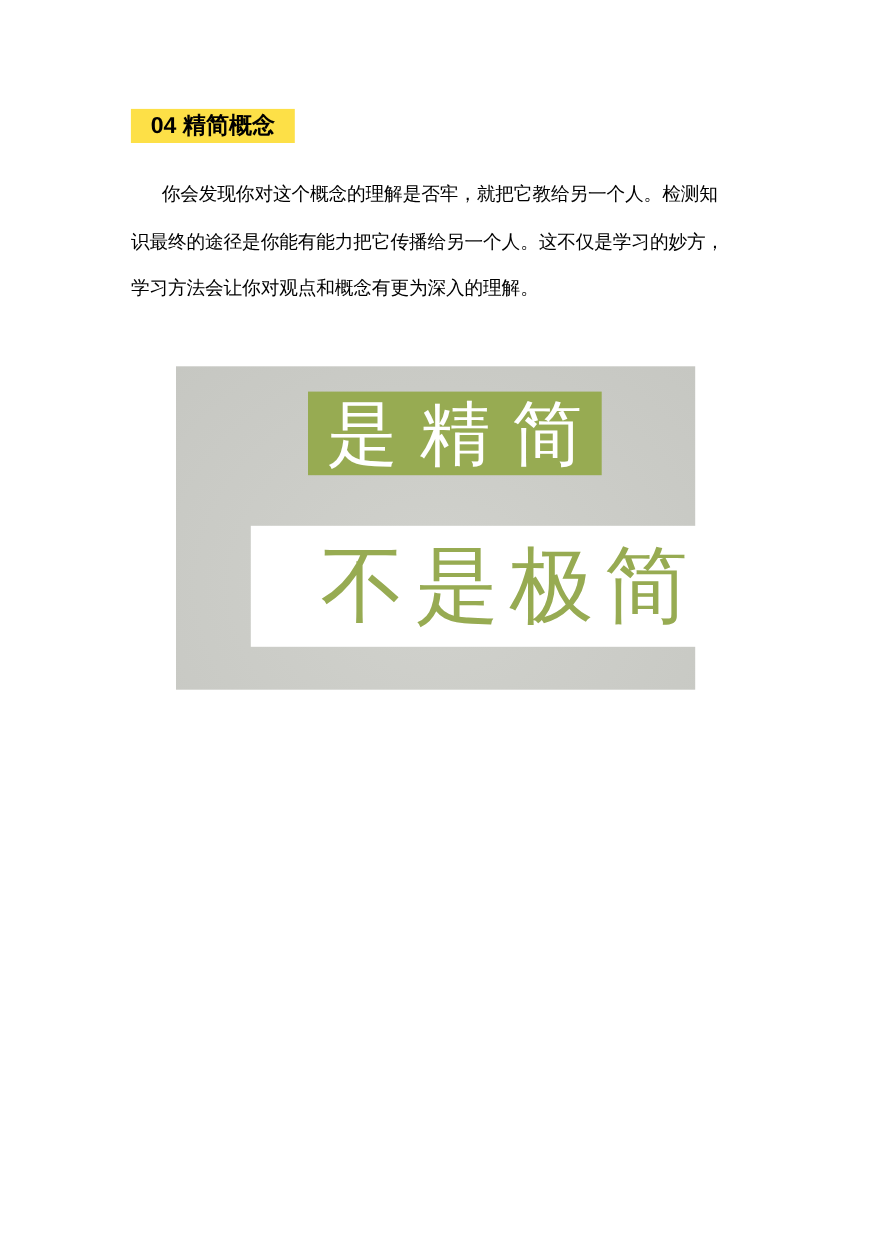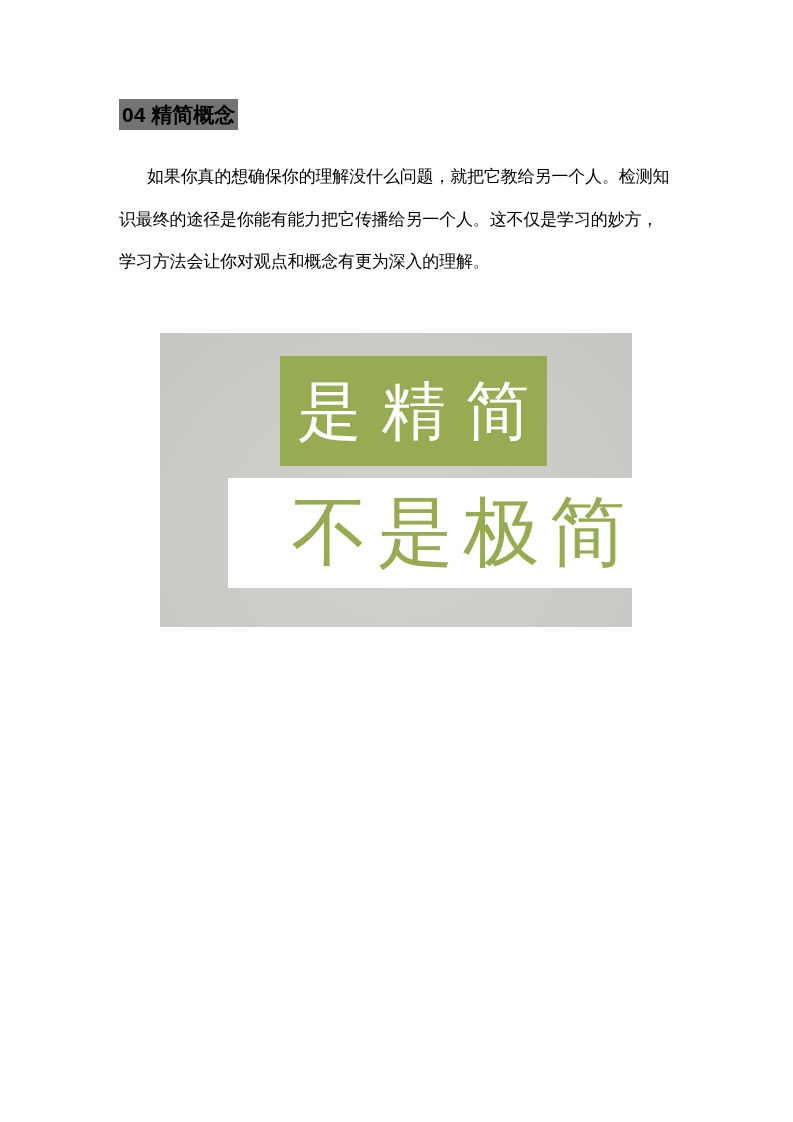--- a/index.html
+++ b/index.html
@@ -14,26 +14,26 @@
     background: #ffffff;
     font-family: "Liberation Sans", sans-serif;
     color: #000000;
     overflow: hidden;
   }
   
   .heading-hl {
     position: absolute;
     left: 119px;
     top: 99px;
-    background: #737373;
+    background: #fde047;
     color: #000000;
     font-weight: bold;
     font-size: 21px;
     line-height: 31px;
-    padding: 0 3px;
+    padding: 0 18px;
     white-space: nowrap;
   }
   
   .para {
     position: absolute;
     left: 119px;
     width: 562px;
     font-size: 17px;
     letter-spacing: -0.15px;
     line-height: 42.5px;
@@ -63,21 +63,21 @@
     align-items: center;
     justify-content: center;
     white-space: nowrap;
     font-family: "Liberation Sans", sans-serif;
     font-weight: 300;
   }
   .banner-top {
     left: 120px;
     top: 23px;
     width: 267px;
-    height: 110px;
+    height: 76px;
     background: #97ab52;
     color: #ffffff;
     font-size: 64px;
     letter-spacing: 20px;
     text-indent: 20px;
   }
   .banner-bottom {
     left: 68px;
     top: 145px;
     width: 365px;
@@ -93,21 +93,21 @@
 </head>
 <body>
 
 <div class="page">
 
   <div class="heading-hl">
     <span>04 精简概念</span>
   </div>
 
   <div class="para para-1">
-    <div class="line indent">如果你真的想确保你的理解没什么问题，就把它教给另一个人。检测知</div>
+    <div class="line indent">你会发现你对这个概念的理解是否牢，就把它教给另一个人。检测知</div>
     <div class="line">识最终的途径是你能有能力把它传播给另一个人。这不仅是学习的妙方，</div>
     <div class="line">学习方法会让你对观点和概念有更为深入的理解。</div>
   </div>
 
   <div class="figure">
     <div class="banner banner-top">
       <span>是精简</span>
     </div>
     <div class="banner banner-bottom">
       <span>不是极简</span>

